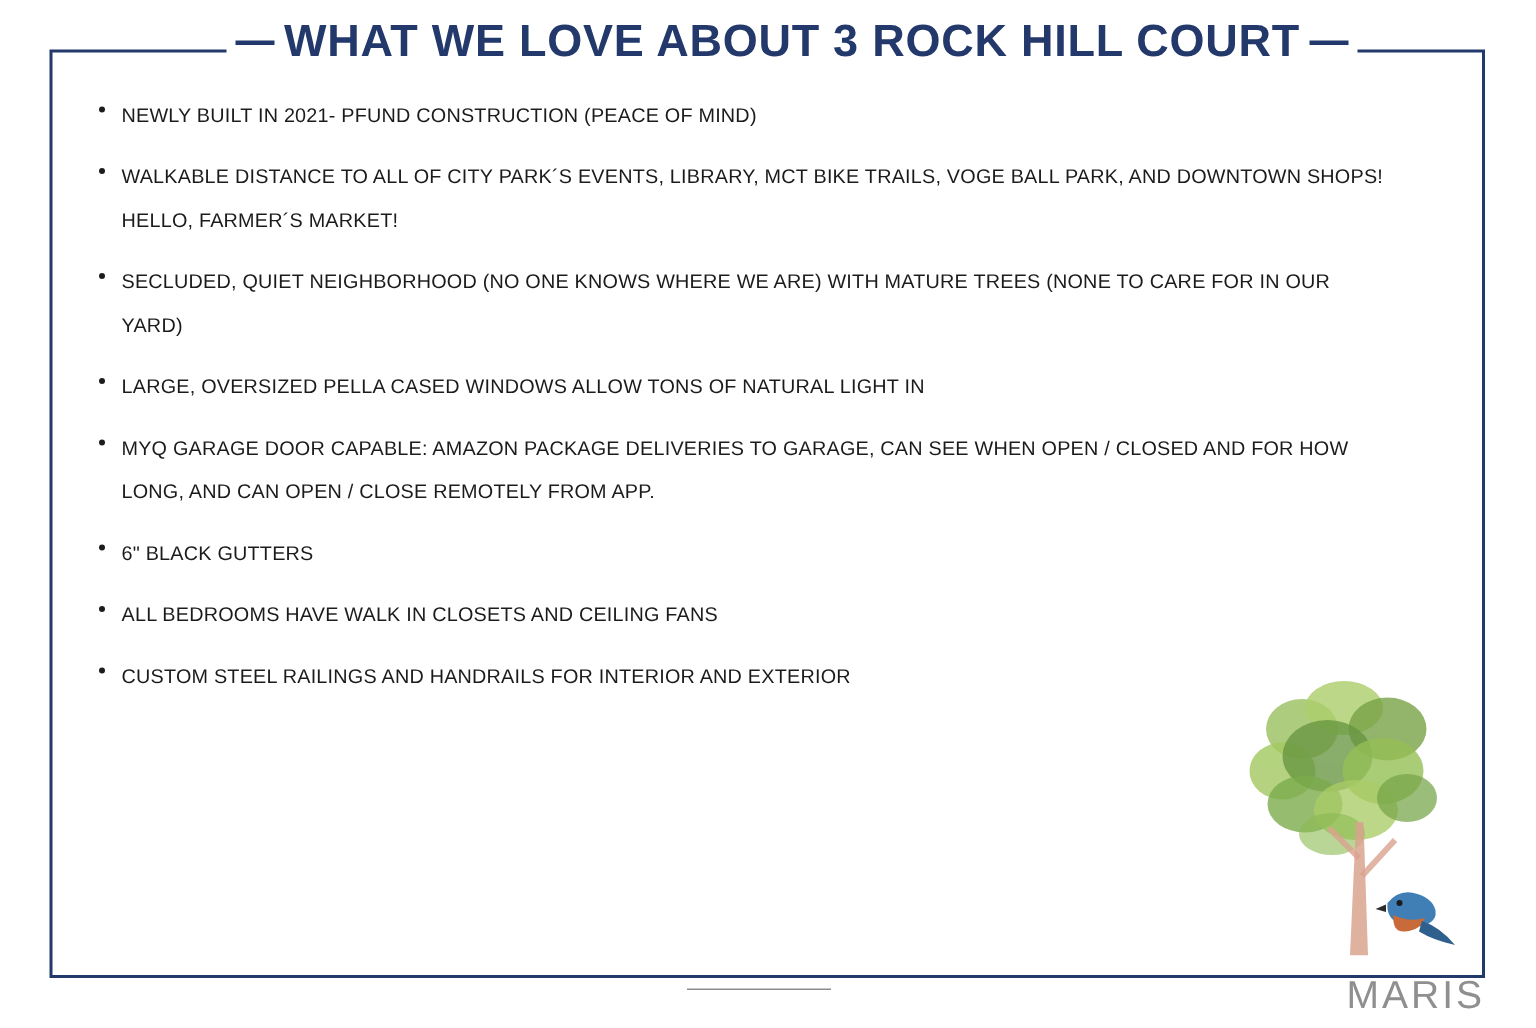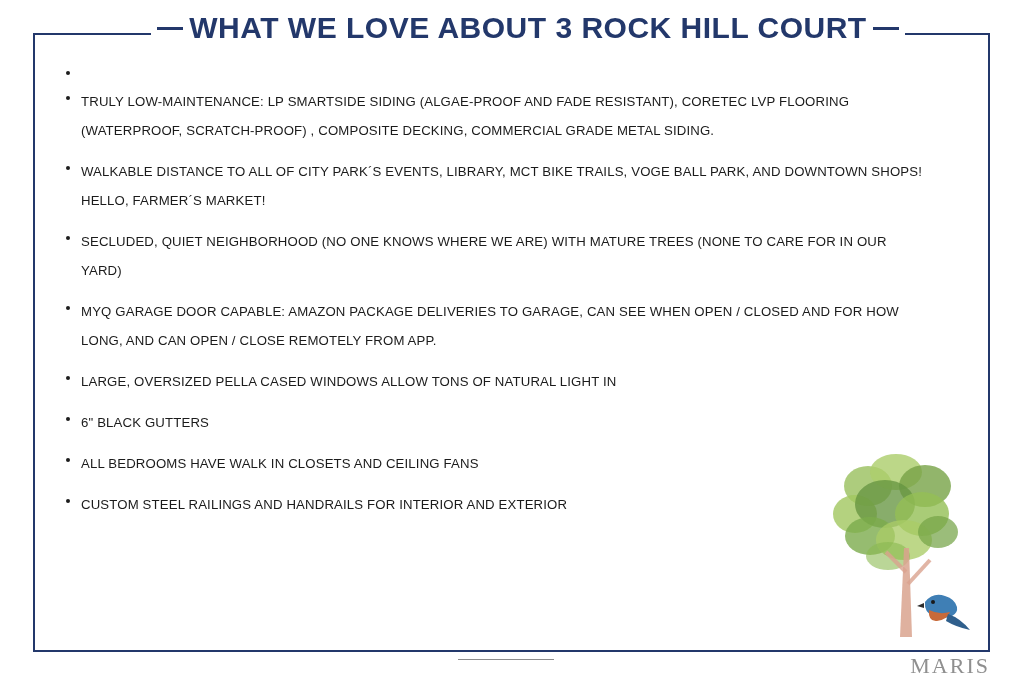--- a/index.html
+++ b/index.html
@@ -94,24 +94,24 @@
     left: 458px;
     top: 659px;
     width: 96px;
     height: 1px;
     background: #8d8d8d;
   }
   .brand {
     position: absolute;
     right: 34px;
     bottom: 6px;
-    font-size: 22px;
+    font-size: 26px;
     color: #8f8f8f;
     letter-spacing: 2px;
-    font-family: Liberation Serif, serif;
+    font-family: Liberation Sans, sans-serif;
     margin-left: 42px;
   }
   
   .tree {
     position: absolute;
     left: 830px;
     top: 452px;
     width: 140px;
     height: 185px;
   }
@@ -135,40 +135,37 @@
     <div class="title-bar">
       <span class="title-rule left"></span>
       <span class="title-text">WHAT WE LOVE ABOUT 3 ROCK HILL COURT</span>
       <span class="title-rule right"></span>
     </div>
   </div>
 
   <div class="bullets">
     <div class="bullet-item">
       <span class="dot"></span>
-    </div>
-    <div class="bullet-item">
-      <span class="dot"></span>
-      <span class="bullet-text">TRULY LOW-MAINTENANCE: LP SMARTSIDE SIDING (ALGAE-PROOF AND FADE RESISTANT),  CORETEC LVP FLOORING (WATERPROOF, SCRATCH-PROOF) , COMPOSITE DECKING, COMMERCIAL GRADE METAL SIDING.</span>
+      <span class="bullet-text">NEWLY BUILT IN 2021- PFUND CONSTRUCTION (PEACE OF MIND)</span>
     </div>
     <div class="bullet-item">
       <span class="dot"></span>
       <span class="bullet-text">WALKABLE DISTANCE TO ALL OF CITY PARK´S EVENTS, LIBRARY, MCT BIKE TRAILS, VOGE BALL PARK, AND DOWNTOWN SHOPS! HELLO, FARMER´S MARKET!</span>
     </div>
     <div class="bullet-item">
       <span class="dot"></span>
       <span class="bullet-text">SECLUDED, QUIET NEIGHBORHOOD (NO ONE KNOWS WHERE WE ARE) WITH MATURE TREES (NONE TO CARE FOR IN OUR YARD)</span>
     </div>
     <div class="bullet-item">
       <span class="dot"></span>
+      <span class="bullet-text">LARGE, OVERSIZED PELLA CASED WINDOWS ALLOW TONS OF NATURAL LIGHT IN</span>
+    </div>
+    <div class="bullet-item">
+      <span class="dot"></span>
       <span class="bullet-text">MYQ GARAGE DOOR CAPABLE:  AMAZON PACKAGE DELIVERIES TO GARAGE, CAN SEE WHEN OPEN / CLOSED AND FOR HOW LONG, AND CAN OPEN / CLOSE REMOTELY FROM APP.</span>
-    </div>
-    <div class="bullet-item">
-      <span class="dot"></span>
-      <span class="bullet-text">LARGE, OVERSIZED PELLA CASED WINDOWS ALLOW TONS OF NATURAL LIGHT IN</span>
     </div>
     <div class="bullet-item">
       <span class="dot"></span>
       <span class="bullet-text">6" BLACK GUTTERS</span>
     </div>
     <div class="bullet-item">
       <span class="dot"></span>
       <span class="bullet-text">ALL BEDROOMS HAVE WALK IN CLOSETS AND CEILING FANS</span>
     </div>
     <div class="bullet-item">

